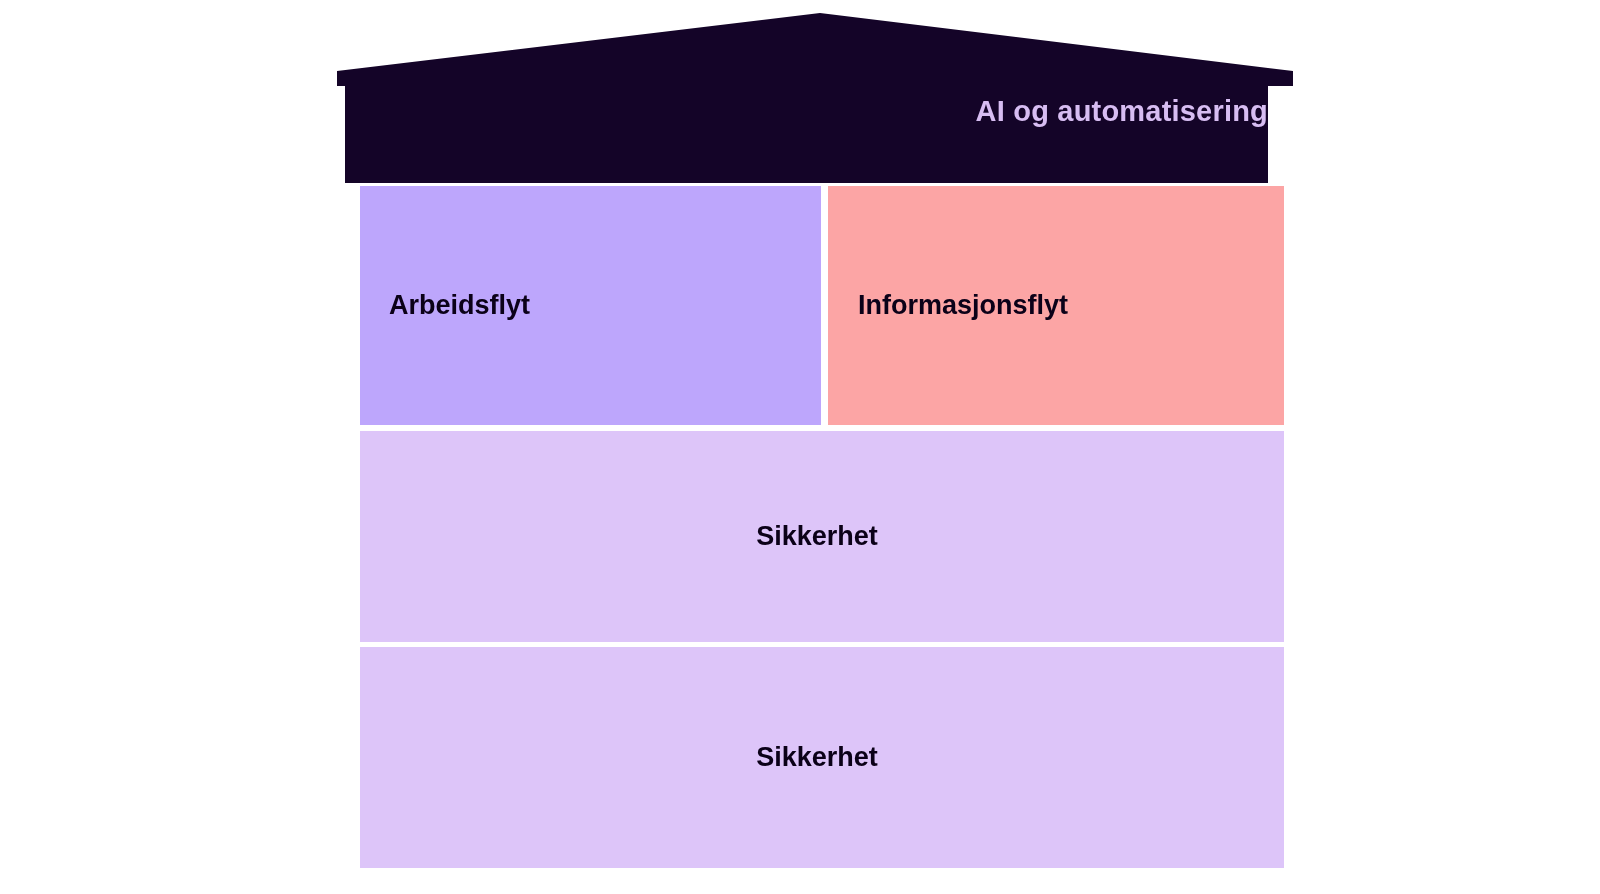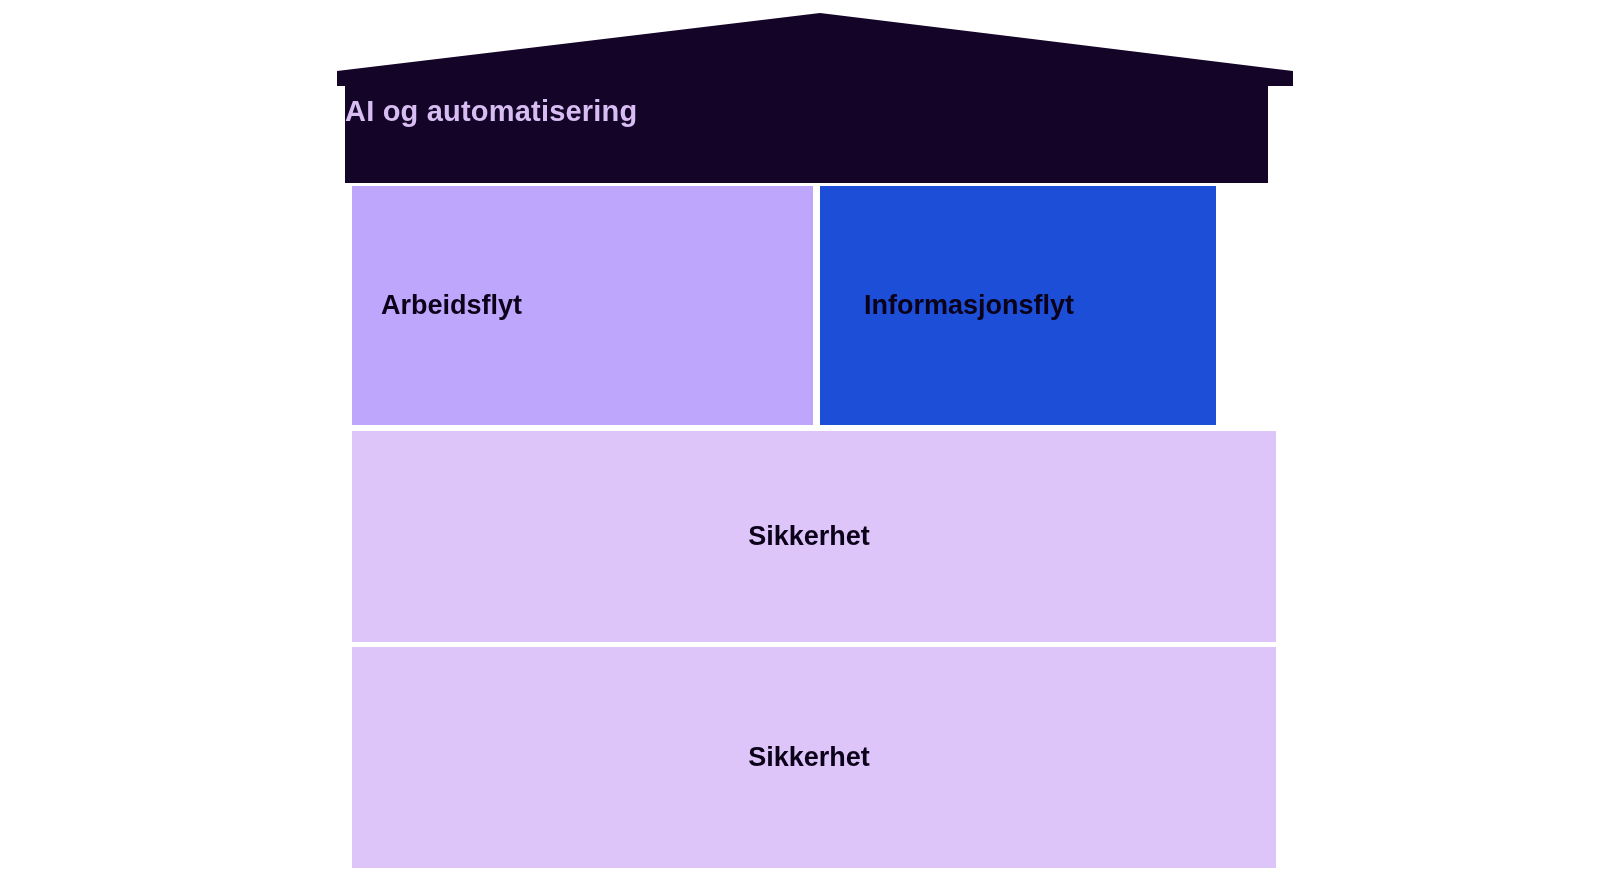--- a/index.html
+++ b/index.html
@@ -31,41 +31,41 @@
     width: 1600px;
     height: 894px;
     pointer-events: none;
   }
 
   .roof-title {
     position: absolute;
     left: 345px;
     top: 96px;
     width: 923px;
-    text-align: left;
+    text-align: right;
     font-size: 29px;
     font-weight: bold;
     letter-spacing: 0.2px;
     color: #d7bdf2;
     line-height: 1.1;
     white-space: nowrap;
   }
 
   
   .body-wrap {
     position: absolute;
     left: 344px;
     top: 186px;
     width: 924px;
     height: 682px;
   }
 
   .row {
     position: absolute;
-    left: 8px;
+    left: 16px;
     width: 924px;
     display: flex;
     box-sizing: border-box;
   }
 
   .row-flows {
     top: 0;
     height: 239px;
   }
 
@@ -94,24 +94,24 @@
     justify-content: flex-start;
     padding-left: 29px;
   }
 
   .cell-divider {
     width: 7px;
     background: #ffffff;
   }
 
   .cell-infoflow {
-    width: 396px;
-    background: #1d4ed8;
+    width: 456px;
+    background: #fca5a5;
     justify-content: flex-start;
-    padding-left: 44px;
+    padding-left: 30px;
   }
 
   .cell-wide {
     width: 924px;
     justify-content: center;
     padding-right: 4px;
   }
 
   .cell-label {
     font-size: 27px;

